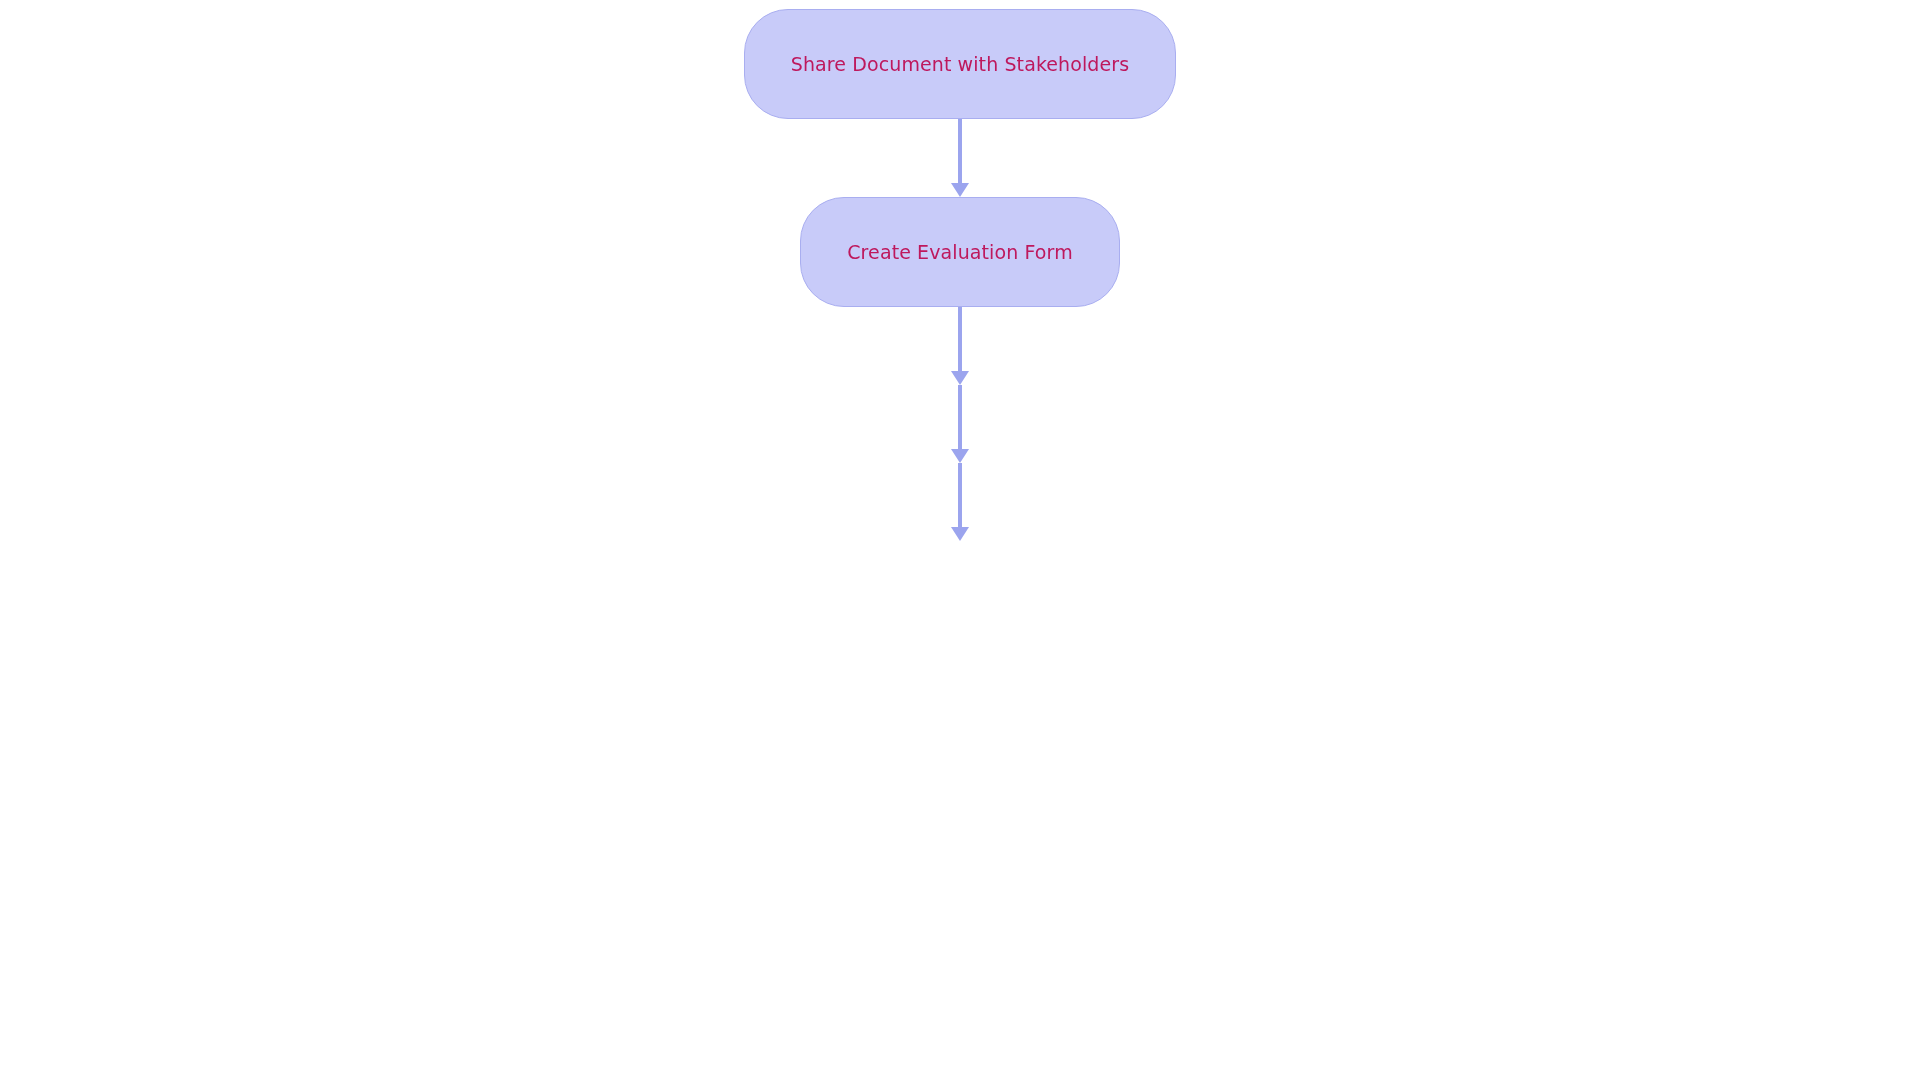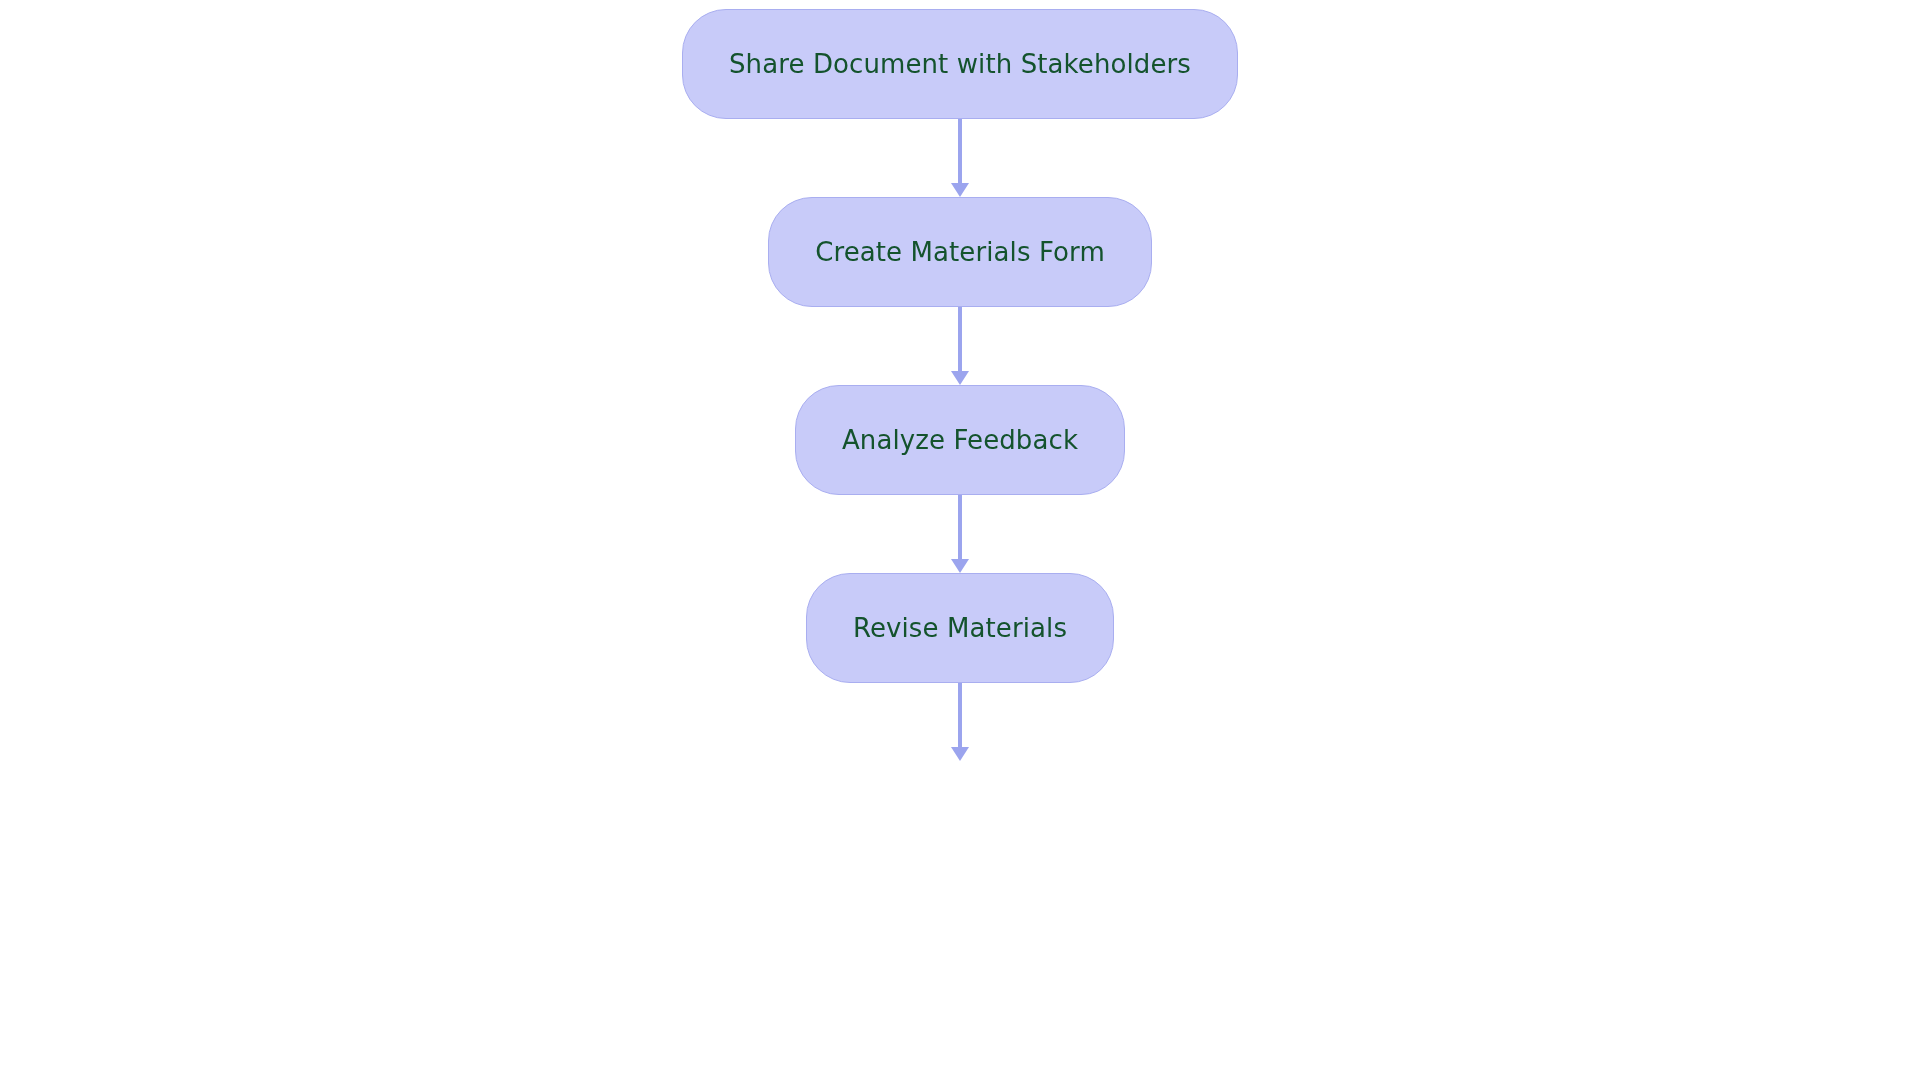--- a/index.html
+++ b/index.html
@@ -35,22 +35,22 @@
   }
 
   .node {
     box-sizing: border-box;
     display: flex;
     align-items: center;
     justify-content: center;
     background: #c8cbf9;
     border: 1.6px solid #a9aef0;
     border-radius: 44px;
-    color: #14532d;
-    font-size: 26px;
+    color: #be185d;
+    font-size: 19px;
     font-weight: 400;
     letter-spacing: 0.1px;
     line-height: 1;
     white-space: nowrap;
     height: 110px;
     padding: 16px 46px;
   }
 
   .node-label {
     display: block;
@@ -98,40 +98,34 @@
     <div class="node">
       <span class="node-label">Share Document with Stakeholders</span>
     </div>
 
     <div class="connector gap-1">
       <div class="connector-line"></div>
       <div class="connector-arrow"></div>
     </div>
 
     <div class="node">
-      <span class="node-label">Create Materials Form</span>
+      <span class="node-label">Create Evaluation Form</span>
     </div>
 
     <div class="connector gap-2">
       <div class="connector-line"></div>
       <div class="connector-arrow"></div>
     </div>
 
-    <div class="node">
-      <span class="node-label">Analyze Feedback</span>
-    </div>
 
     <div class="connector gap-3">
       <div class="connector-line"></div>
       <div class="connector-arrow"></div>
     </div>
 
-    <div class="node">
-      <span class="node-label">Revise Materials</span>
-    </div>
 
     <div class="connector gap-4">
       <div class="connector-line"></div>
       <div class="connector-arrow"></div>
     </div>
 
 
   </div>
 </div>
 

